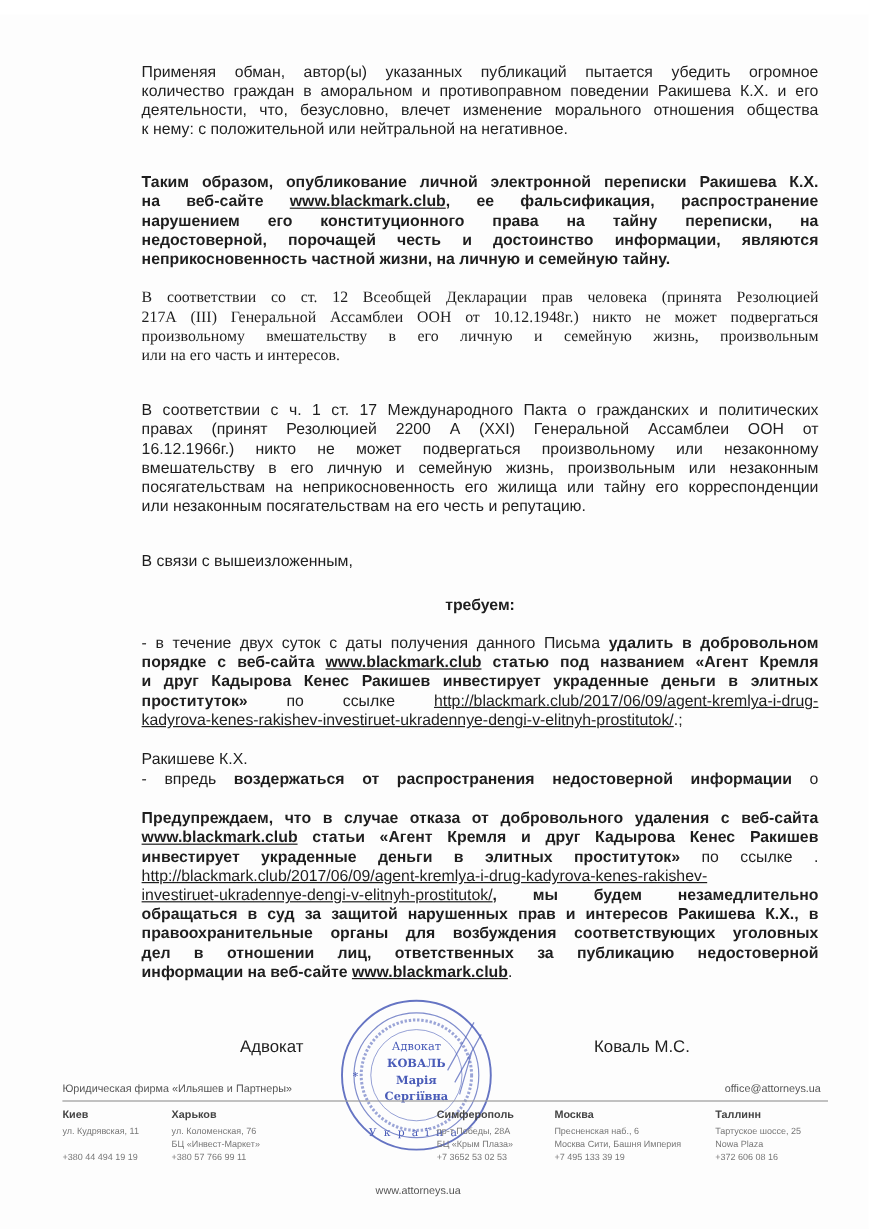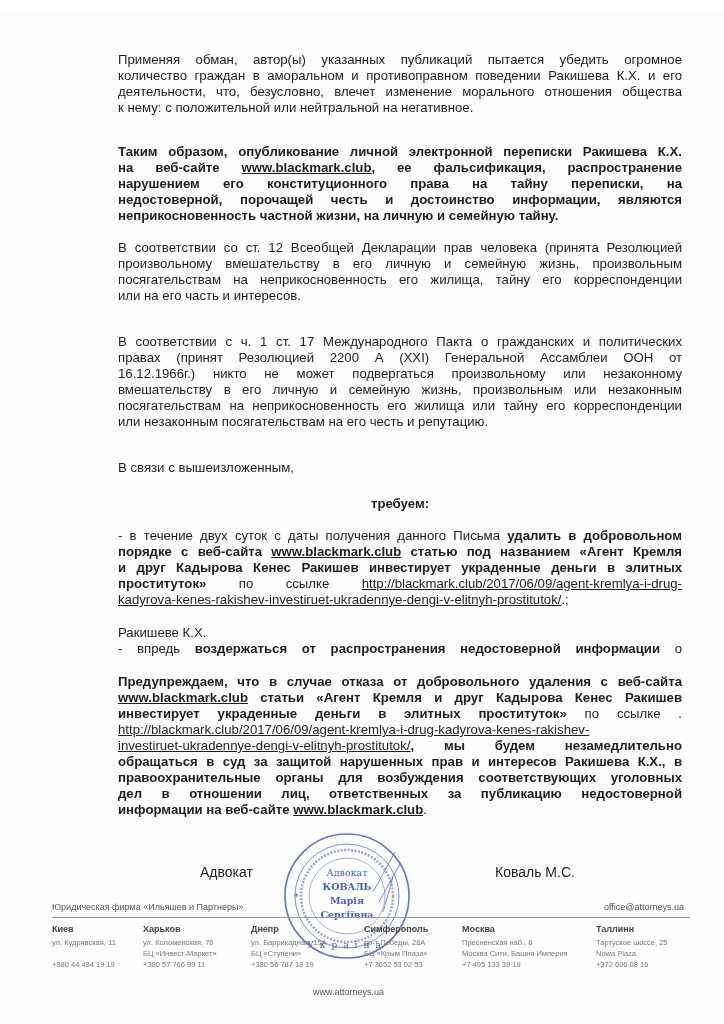--- a/index.html
+++ b/index.html
@@ -35,24 +35,24 @@
   </div>
 
   <div class="para body-text b" style="top:132px;">
     <span class="ln">Таким образом, опубликование личной электронной переписки Ракишева К.Х.</span>
     <span class="ln"><span>на веб-сайте </span><span class="u">www.blackmark.club</span><span>, ее фальсификация, распространение</span></span>
     <span class="ln">нарушением его конституционного права на тайну переписки, на</span>
     <span class="ln">недостоверной, порочащей честь и достоинство информации, являются</span>
     <span class="ln last">неприкосновенность частной жизни, на личную и семейную тайну.</span>
   </div>
 
-  <div class="para body-text" style="top:228px;">
+  <div class="para body-text" style="top:228px;font-family:Liberation Serif, serif;">
     <span class="ln">В соответствии со ст. 12 Всеобщей Декларации прав человека (принята Резолюцией</span>
+    <span class="ln">217А (III) Генеральной Ассамблеи ООН от 10.12.1948г.) никто не может подвергаться</span>
     <span class="ln">произвольному вмешательству в его личную и семейную жизнь, произвольным</span>
-    <span class="ln">посягательствам на неприкосновенность его жилища, тайну его корреспонденции</span>
     <span class="ln last">или на его часть и интересов.</span>
   </div>
 
   <div class="para body-text" style="top:322px;">
     <span class="ln">В соответствии с ч. 1 ст. 17 Международного Пакта о гражданских и политических</span>
     <span class="ln">правах (принят Резолюцией 2200 А (XXI) Генеральной Ассамблеи ООН от</span>
     <span class="ln">16.12.1966г.) никто не может подвергаться произвольному или незаконному</span>
     <span class="ln">вмешательству в его личную и семейную жизнь, произвольным или незаконным</span>
     <span class="ln">посягательствам на неприкосновенность его жилища или тайну его корреспонденции</span>
     <span class="ln last">или незаконным посягательствам на его честь и репутацию.</span>
@@ -121,26 +121,20 @@
     <div>ул. Кудрявская, 11</div>
     <div style="height:11px"></div>
     <div>+380 44 494 19 19</div>
   </div>
   <div class="office" style="left:143px;">
     <div class="city">Харьков</div>
     <div>ул. Коломенская, 76</div>
     <div>БЦ «Инвест-Маркет»</div>
     <div>+380 57 766 99 11</div>
   </div>
-  <div class="office" style="left:251px;">
-    <div class="city">Днепр</div>
-    <div>ул. Баррикадная, 15А</div>
-    <div>БЦ «Ступени»</div>
-    <div>+380 56 787 18 19</div>
-  </div>
   <div class="office" style="left:364px;">
     <div class="city">Симферополь</div>
     <div>пр-т Победы, 28А</div>
     <div>БЦ «Крым Плаза»</div>
     <div>+7 3652 53 02 53</div>
   </div>
   <div class="office" style="left:462px;">
     <div class="city">Москва</div>
     <div>Пресненская наб., 6</div>
     <div>Москва Сити, Башня Империя</div>

